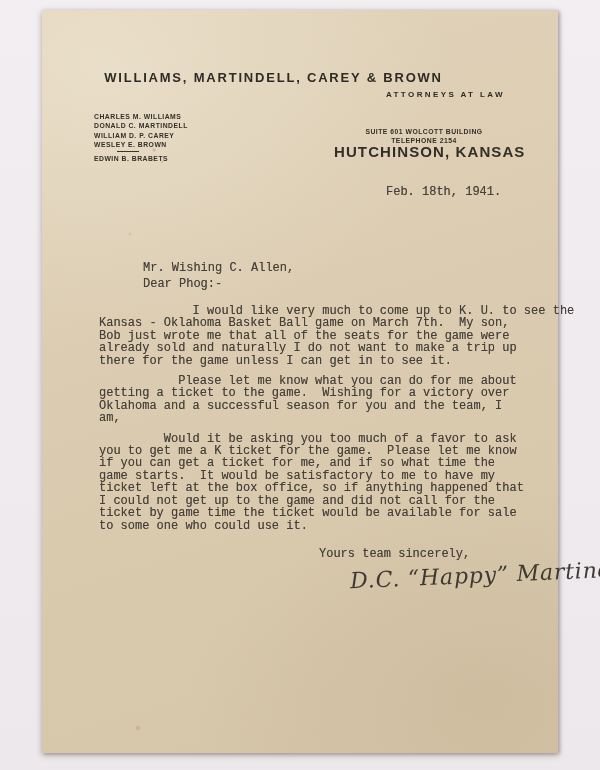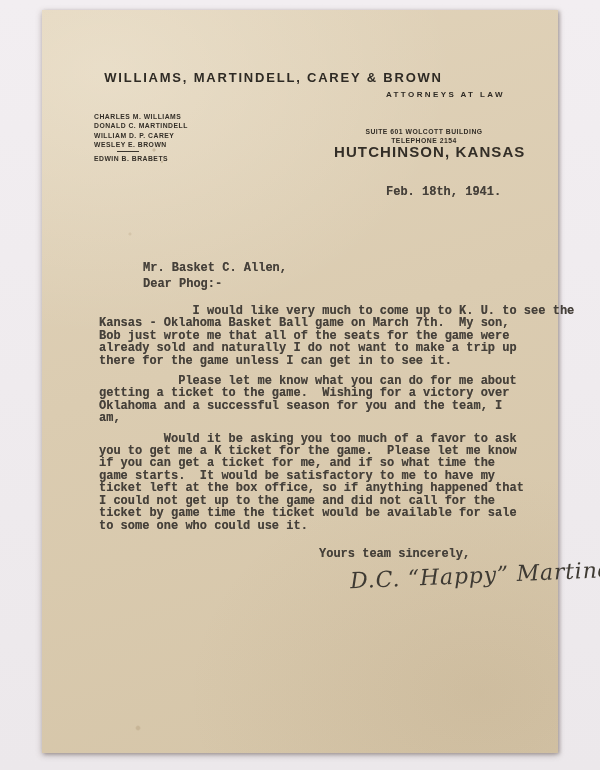--- a/index.html
+++ b/index.html
@@ -57,21 +57,21 @@
     text-align: center;
     font-weight: bold; font-size: 6.8px; letter-spacing: .5px;
     line-height: 9.4px; color: #332e27; white-space: nowrap;
   }
   .office .city {
     font-size: 15px; letter-spacing: 1.1px; margin-top: 1px;
   }
   
   .tw {
     font-family: "Liberation Mono", monospace;
-    font-weight: bold;
+    font-weight: normal;
     color: #45403a;
     text-shadow: 0 0 .5px rgba(62,56,48,.55);
   }
   .date      { position: absolute; left: 344px; top: 175px; font-size: 12px; white-space: pre; }
   .recipient { position: absolute; left: 101px; top: 220px; font-size: 12px; line-height: 15.4px; white-space: pre; }
   .salutation{ position: absolute; left: 101px; top: 267px; font-size: 12px; white-space: pre; }
   .letter-body { position: absolute; left: 57px; top: 295px; font-size: 12px; line-height: 12.4px; }
   .para { margin: 0 0 8px 0; white-space: pre; }
   .closing   { position: absolute; left: 277px; top: 537px; font-size: 12px; white-space: pre; }
   .signature {
@@ -101,21 +101,21 @@
 
     <div class="office lh">
       <div>SUITE 601 WOLCOTT BUILDING</div>
       <div>TELEPHONE 2154</div>
       <div class="city">HUTCHINSON, KANSAS</div>
     </div>
 
     <div class="date tw">Feb. 18th, 1941.</div>
 
     <div class="recipient tw">
-      <div>Mr. Basket C. Allen,</div>
+      <div>Mr. Wishing C. Allen,</div>
     </div>
 
     <div class="salutation tw">Dear Phog:-</div>
 
     <div class="letter-body tw">
       <p class="para">             I would like very much to come up to K. U. to see the
 Kansas - Oklahoma Basket Ball game on March 7th.  My son,
 Bob just wrote me that all of the seats for the game were
 already sold and naturally I do not want to make a trip up
 there for the game unless I can get in to see it.</p>

